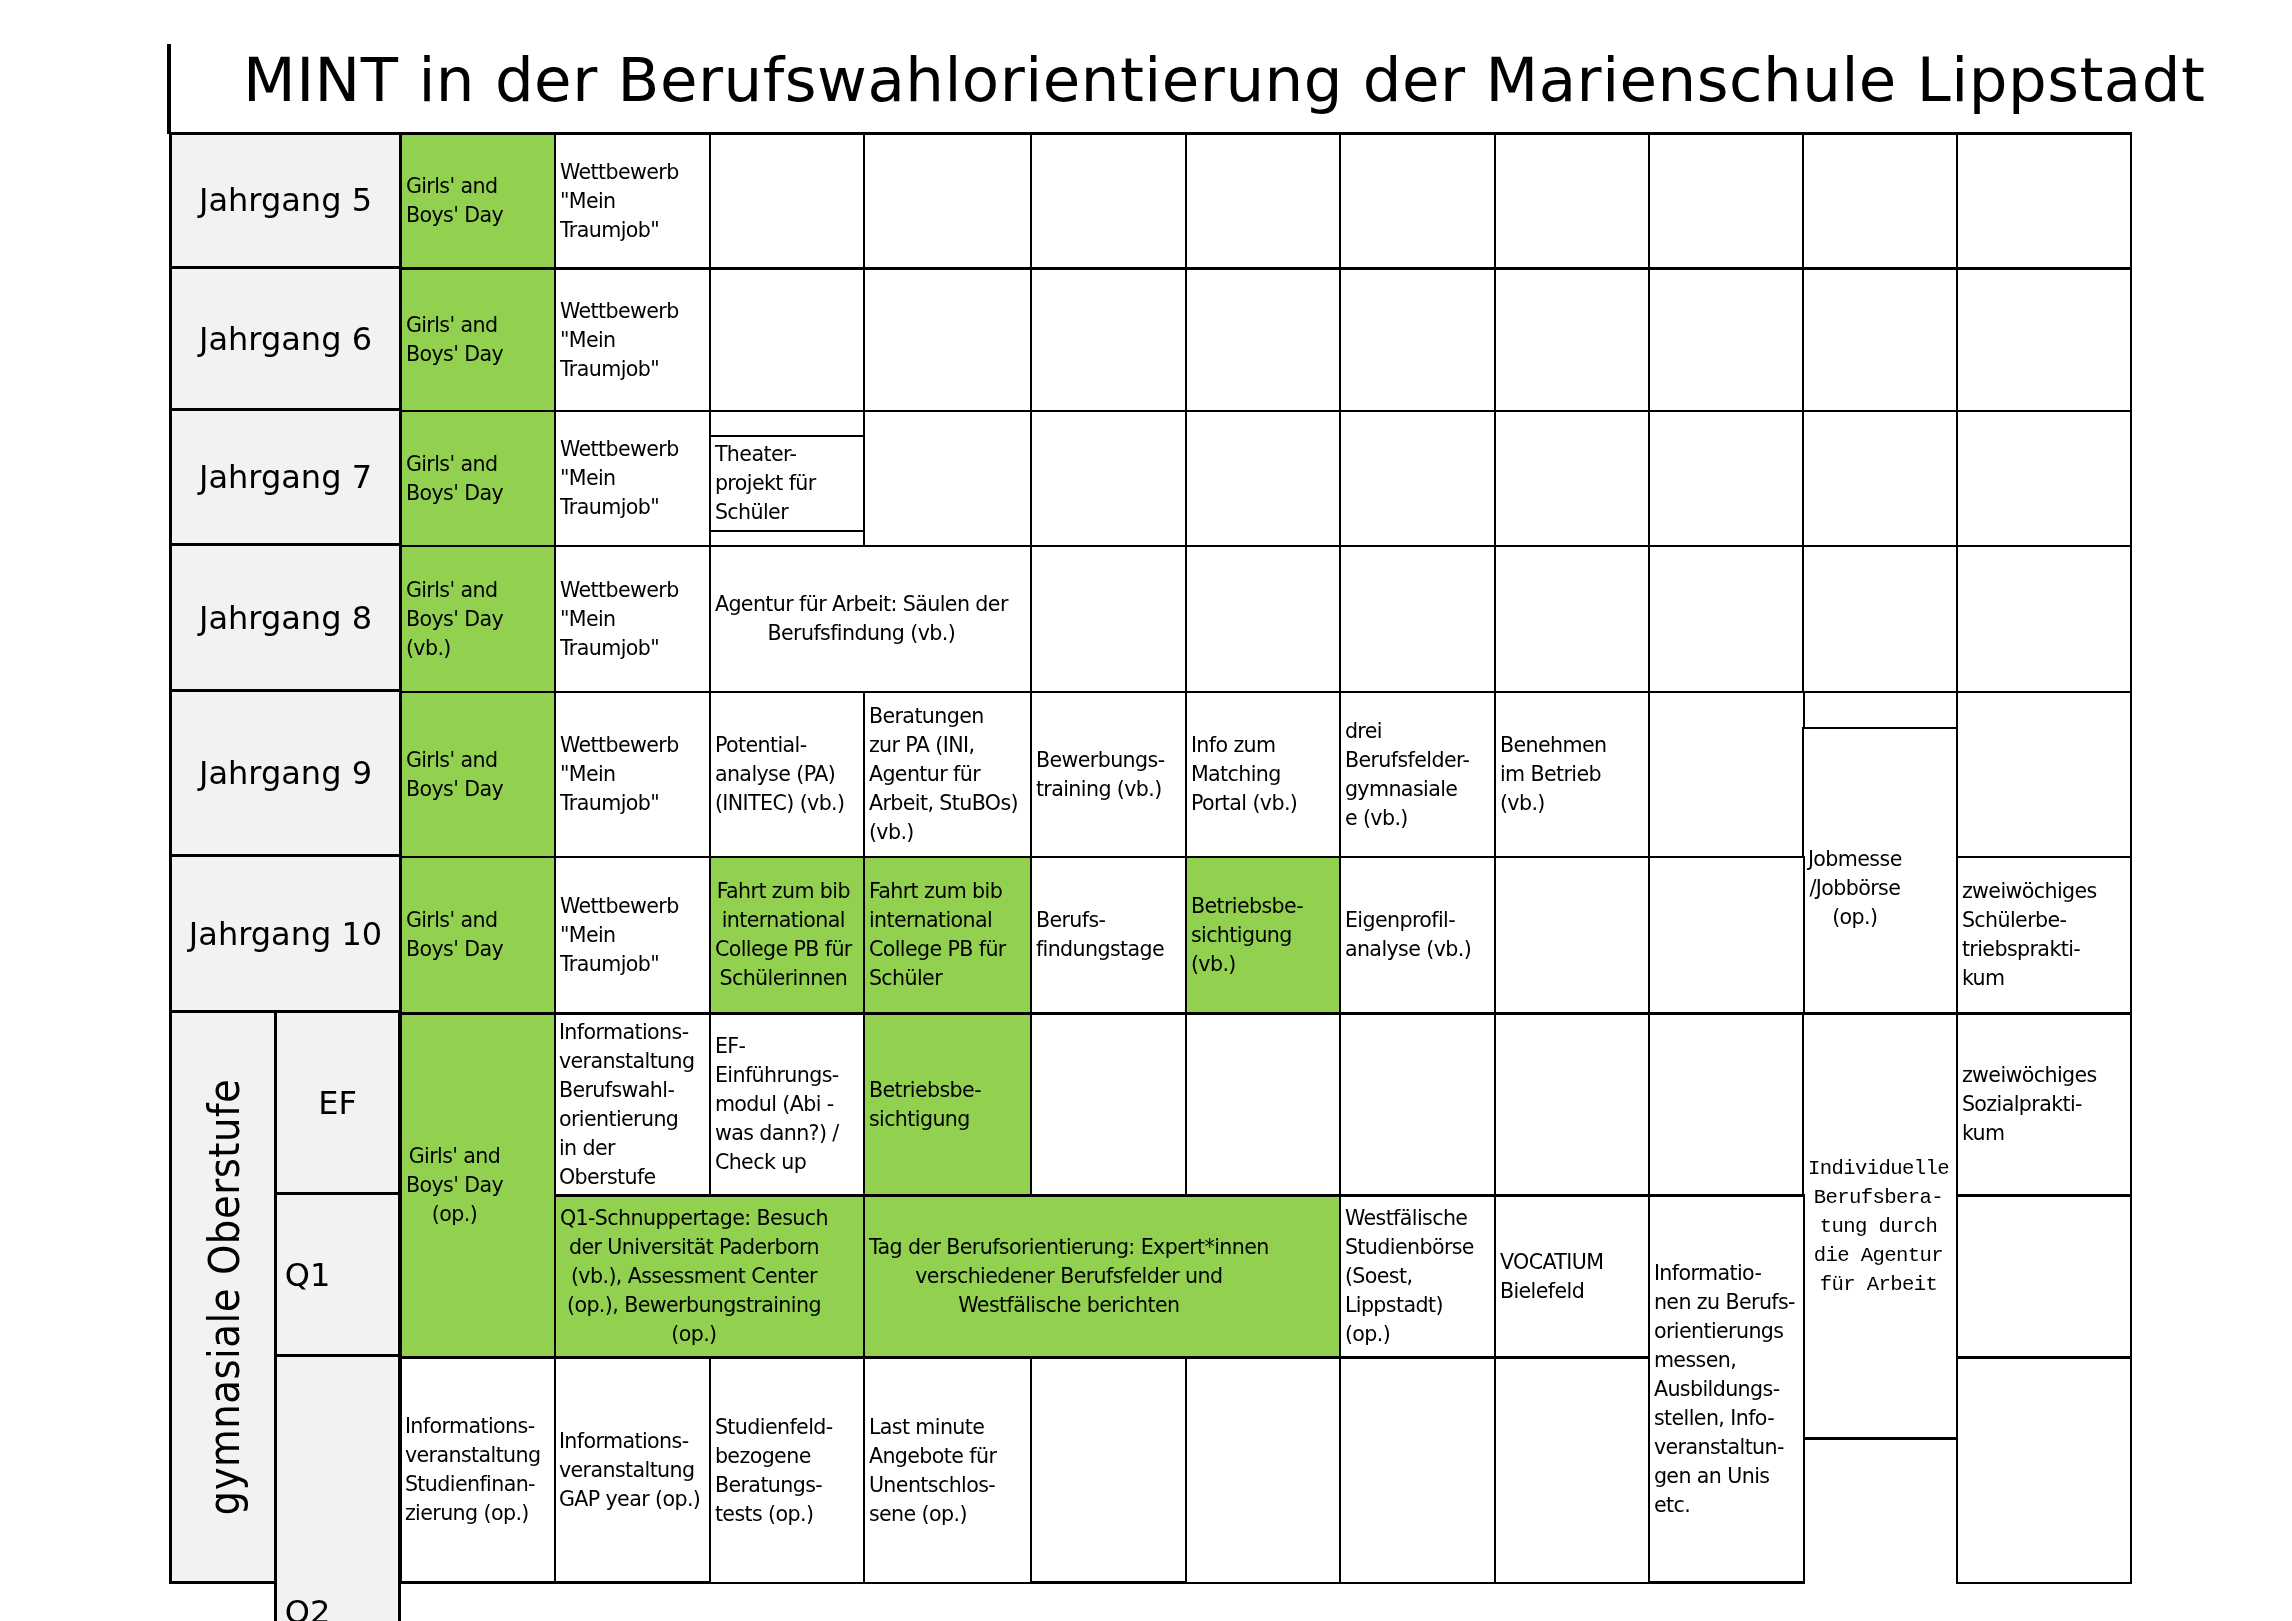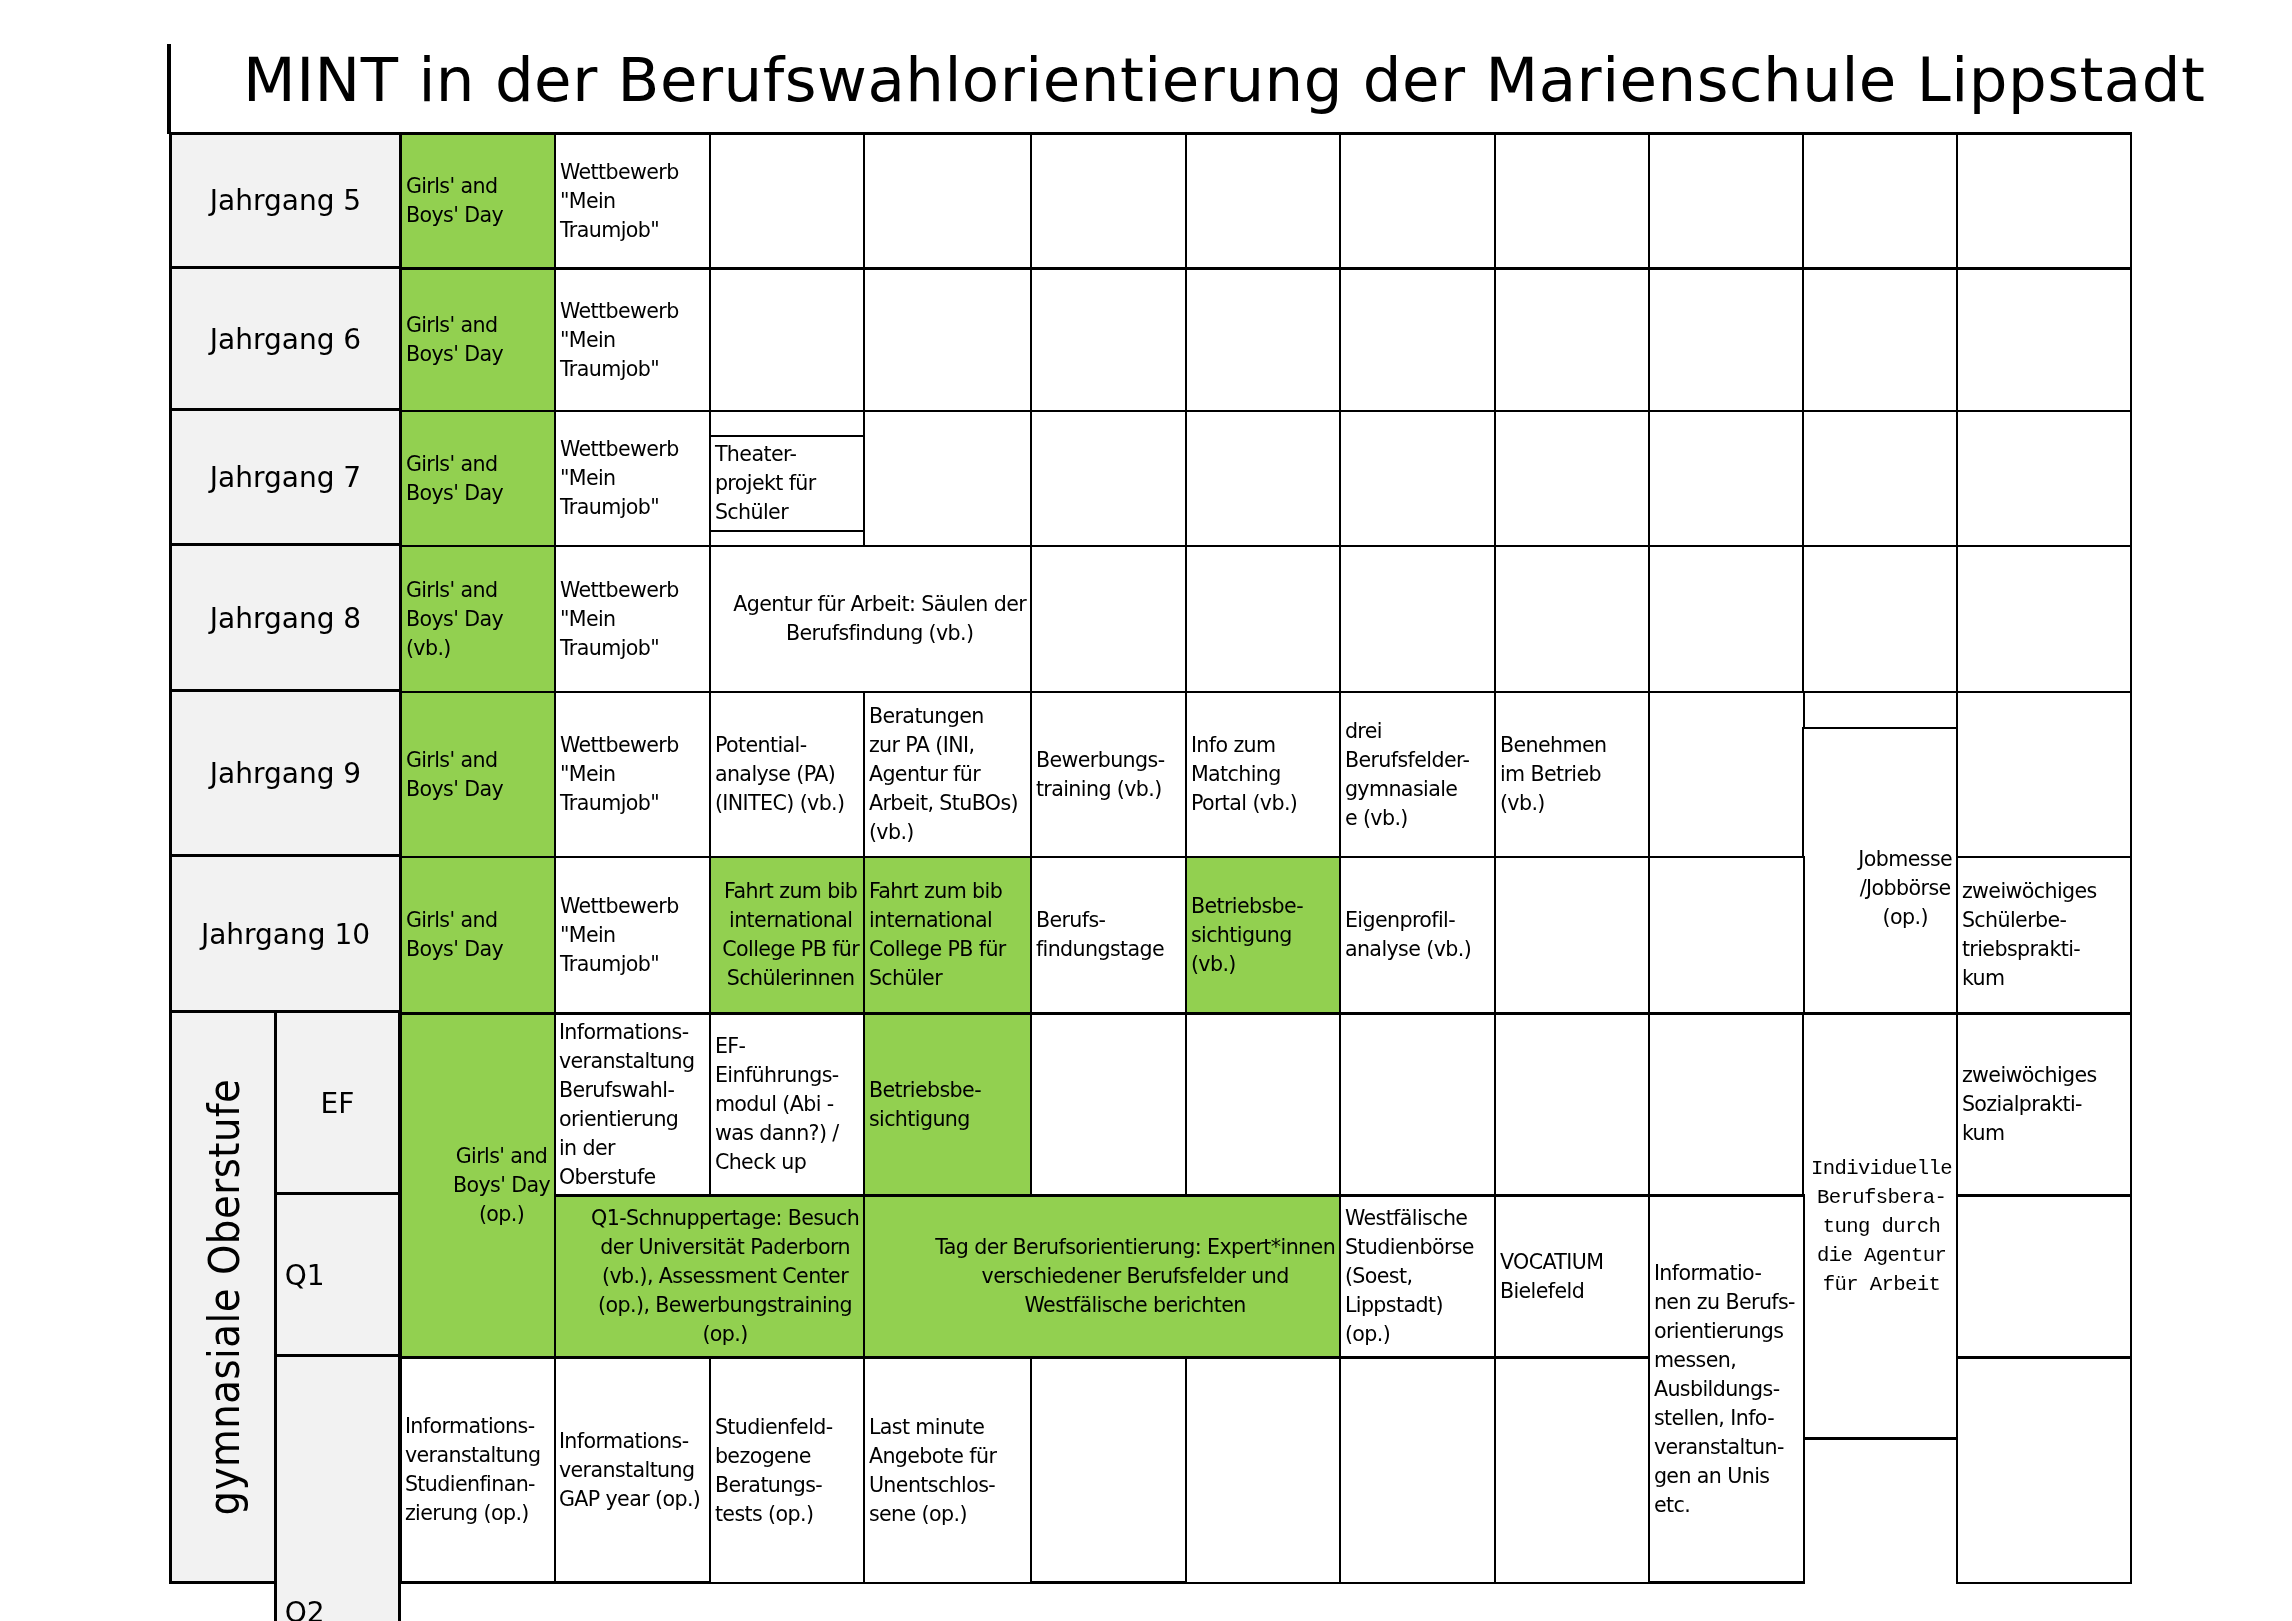--- a/index.html
+++ b/index.html
@@ -5,23 +5,23 @@
   html, body { margin:0; padding:0; background:#ffffff; }
   body { width:2293px; height:1621px; position:relative; overflow:hidden;
          font-family:"DejaVu Sans Condensed","DejaVu Sans","Liberation Sans",sans-serif; color:#000; }
   .title { position:absolute; left:243px; top:41px; font-size:61px; letter-spacing:0.5px;
            font-family:"DejaVu Sans","Liberation Sans",sans-serif; white-space:nowrap; line-height:78px; }
   .leftrule { position:absolute; left:167px; top:44px; width:3.9px; height:90px; background:#000; }
   .cell { position:absolute; box-sizing:border-box; border:2px solid #000; display:flex;
           align-items:center; overflow:hidden; font-size:20.6px; line-height:29px; padding:0 3.9px;
           background:#fff; font-family:"DejaVu Sans","Liberation Sans",sans-serif; letter-spacing:-0.6px; }
   .cell.green { background:#92D050; }
-  .cell.label { background:#F2F2F2; justify-content:center; font-size:28px; border-width:3.9px;
+  .cell.label { background:#F2F2F2; justify-content:center; font-size:32px; border-width:3.9px;
                 letter-spacing:0; }
-  .cell.center { justify-content:flex-end; text-align:center; }
+  .cell.center { justify-content:flex-start; text-align:center; }
   .cell span { white-space:pre-line; display:block; }
   .vert { position:absolute; background:#F2F2F2; box-sizing:border-box; border:3.9px solid #000; }
   .vert span { position:absolute; left:50%; top:50%; transform:translate(-50%,-50%) rotate(-90deg);
                white-space:nowrap; font-size:43px; letter-spacing:0.5px; }
 </style>
 </head>
 <body>
 
 <div class="leftrule"></div>
 <div class="title">MINT in der Berufswahlorientierung der Marienschule Lippstadt</div>

